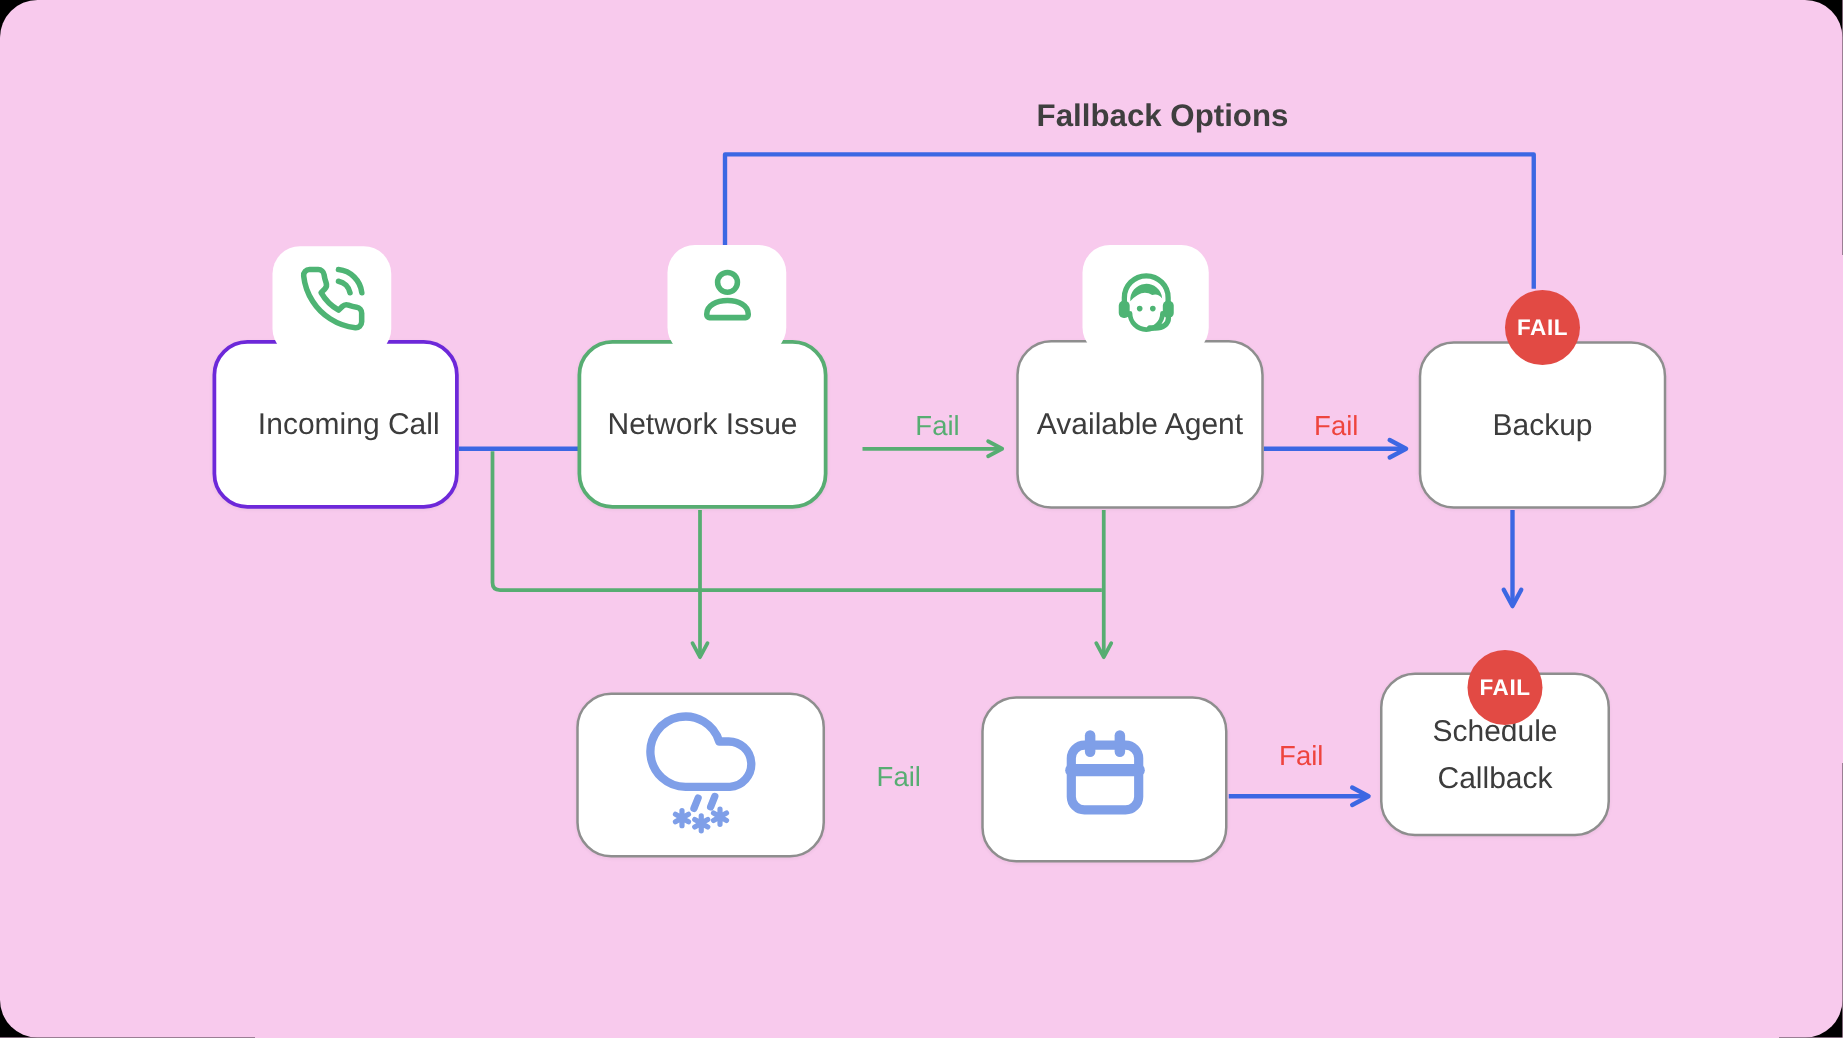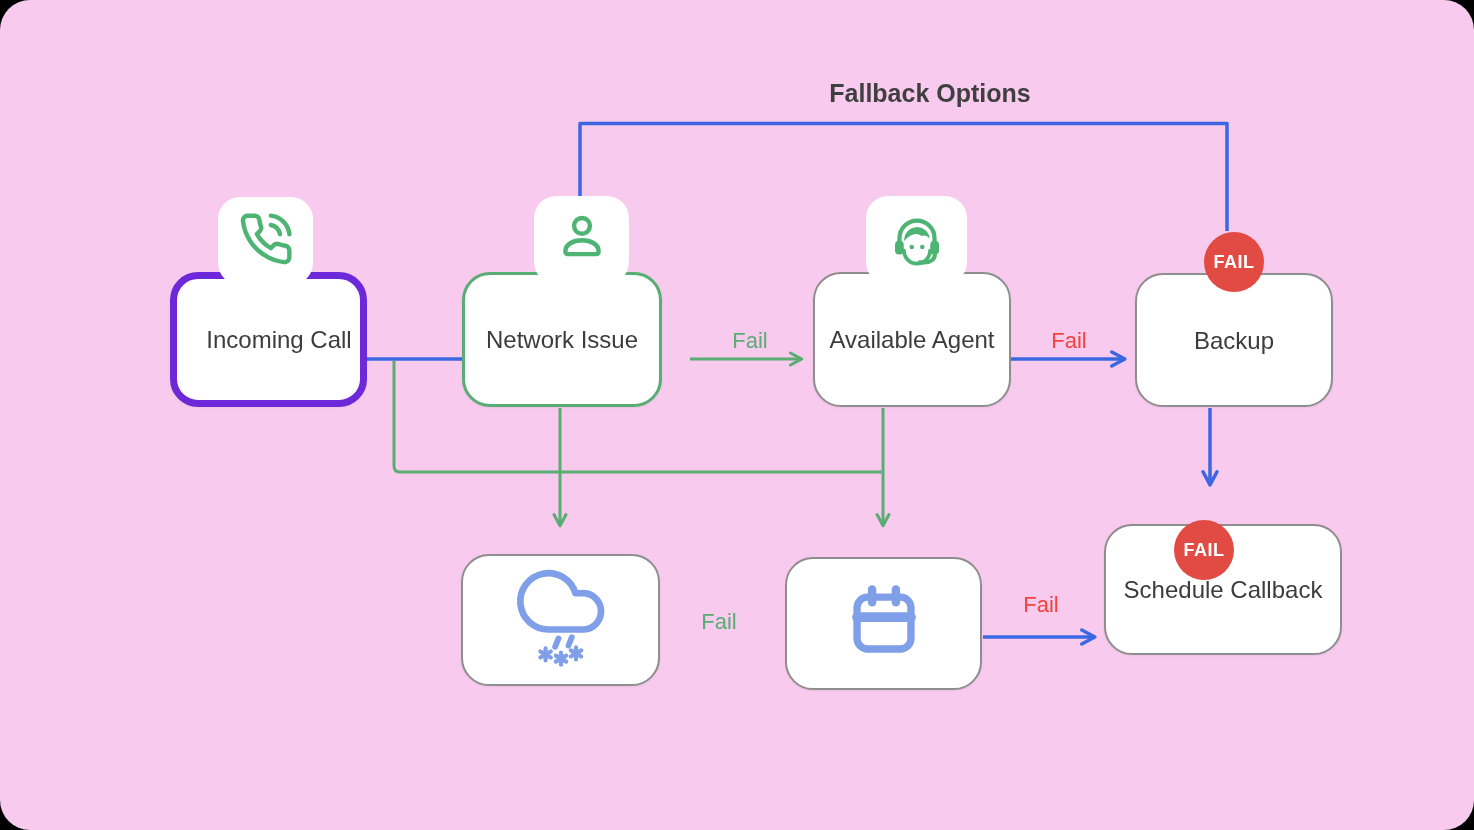--- a/index.html
+++ b/index.html
@@ -35,21 +35,21 @@
     text-align: center;
     z-index: 2;
     box-shadow: 0 1px 3px rgba(0,0,0,0.05);
   }
   .node-label {
     font-size: 24px;
     line-height: 37px;
     font-weight: 500;
     color: #3c3c3c;
   }
-  .blue-border  { border: 7px solid #6d28d9; padding-left: 21px; }
+  .blue-border  { border: 3px solid #6d28d9; padding-left: 21px; }
   .green-border { border: 3px solid #57ad72; }
   .gray-border  { border: 2.5px solid #8e8e8e; }
 
   .icon-card {
     position: absolute;
     background: #ffffff;
     border-radius: 22px;
     display: flex;
     align-items: flex-start;
     justify-content: center;
@@ -172,21 +172,21 @@
     <span>
       <svg width="84" height="84" viewBox="0 0 24 24" fill="none" stroke="#7f9fe8" stroke-linecap="round" stroke-linejoin="round">
         <rect x="4.3" y="4.9" width="15.4" height="14.8" rx="3" stroke-width="2.1"></rect>
         <path d="M4.3,10.6 H19.7" stroke-width="2.8"></path>
         <path d="M8.6,2.7 V6.4" stroke-width="2.4"></path>
         <path d="M15.4,2.7 V6.4" stroke-width="2.4"></path>
       </svg>
     </span>
   </div>
 
-  <div class="node gray-border" style="left:1104px; top:524px; width:238px; height:131px;">
+  <div class="node gray-border" style="left:1104px; top:538px; width:184px; height:131px;">
     <span class="node-label">Schedule Callback</span>
   </div>
 
   <div class="icon-card" style="left:218px; top:197px; width:95px; height:88px;">
     <span>
       <svg width="56" height="56" viewBox="0 0 24 24" fill="none" stroke="#4eb474" stroke-width="1.9" stroke-linecap="round" stroke-linejoin="round">
         <path d="M22 16.92v3a2 2 0 0 1-2.18 2 19.79 19.79 0 0 1-8.63-3.07 19.5 19.5 0 0 1-6-6 19.79 19.79 0 0 1-3.07-8.67A2 2 0 0 1 4.11 2h3a2 2 0 0 1 2 1.72 12.84 12.84 0 0 0 .7 2.81 2 2 0 0 1-.45 2.11L8.09 9.91a16 16 0 0 0 6 6l1.27-1.27a2 2 0 0 1 2.11-.45 12.84 12.84 0 0 0 2.81.7A2 2 0 0 1 22 16.92z"></path>
         <path d="M14.05 6A5 5 0 0 1 18 9.95"></path>
         <path d="M14.05 2a9 9 0 0 1 8 7.94"></path>
       </svg>

